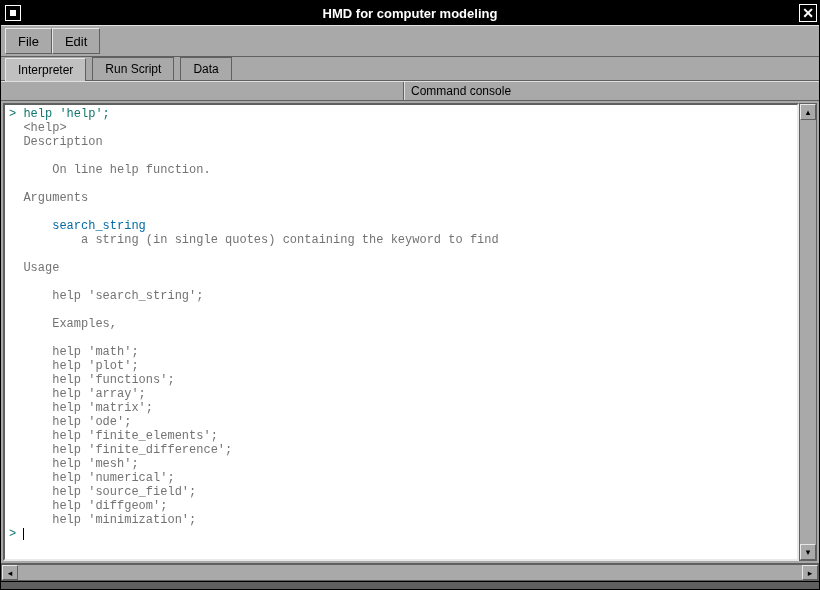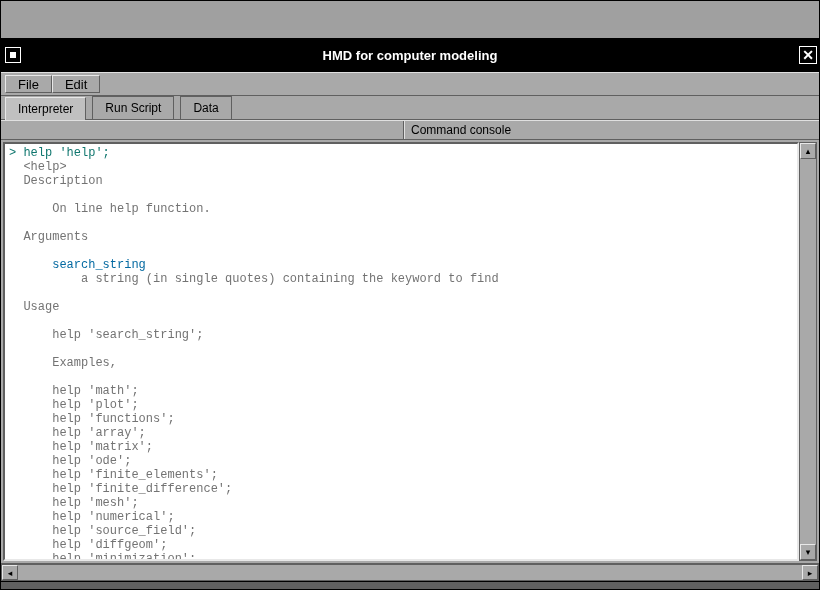--- a/index.html
+++ b/index.html
@@ -12,29 +12,28 @@
 }
 .window {
   width: 820px;
   height: 590px;
   background: #a0a0a0;
   display: flex;
   flex-direction: column;
   border: 1px solid #000;
 }
 .titlebar {
-  height: 34px;
+  height: 24px;
   background: #000;
   color: #fff;
   display: flex;
   align-items: center;
   font-size: 13px;
   font-weight: bold;
   position: relative;
-  margin-top: 37px;
 }
 .sys-icon {
   width: 16px;
   height: 16px;
   margin-left: 4px;
   border: 1px solid #fff;
   display: flex;
   align-items: center;
   justify-content: center;
 }
@@ -55,21 +54,21 @@
   border: 1px solid #fff;
   display: flex;
   align-items: center;
   justify-content: center;
   font-size: 14px;
   line-height: 1;
   color: #fff;
   cursor: pointer;
 }
 .menubar {
-  height: 24px;
+  height: 32px;
   background: #a9a9a9;
   border-top: 1px solid #e0e0e0;
   border-bottom: 1px solid #606060;
   display: flex;
   align-items: stretch;
   padding: 2px 4px;
 }
 .menu-item {
   padding: 4px 12px;
   font-size: 13px;

